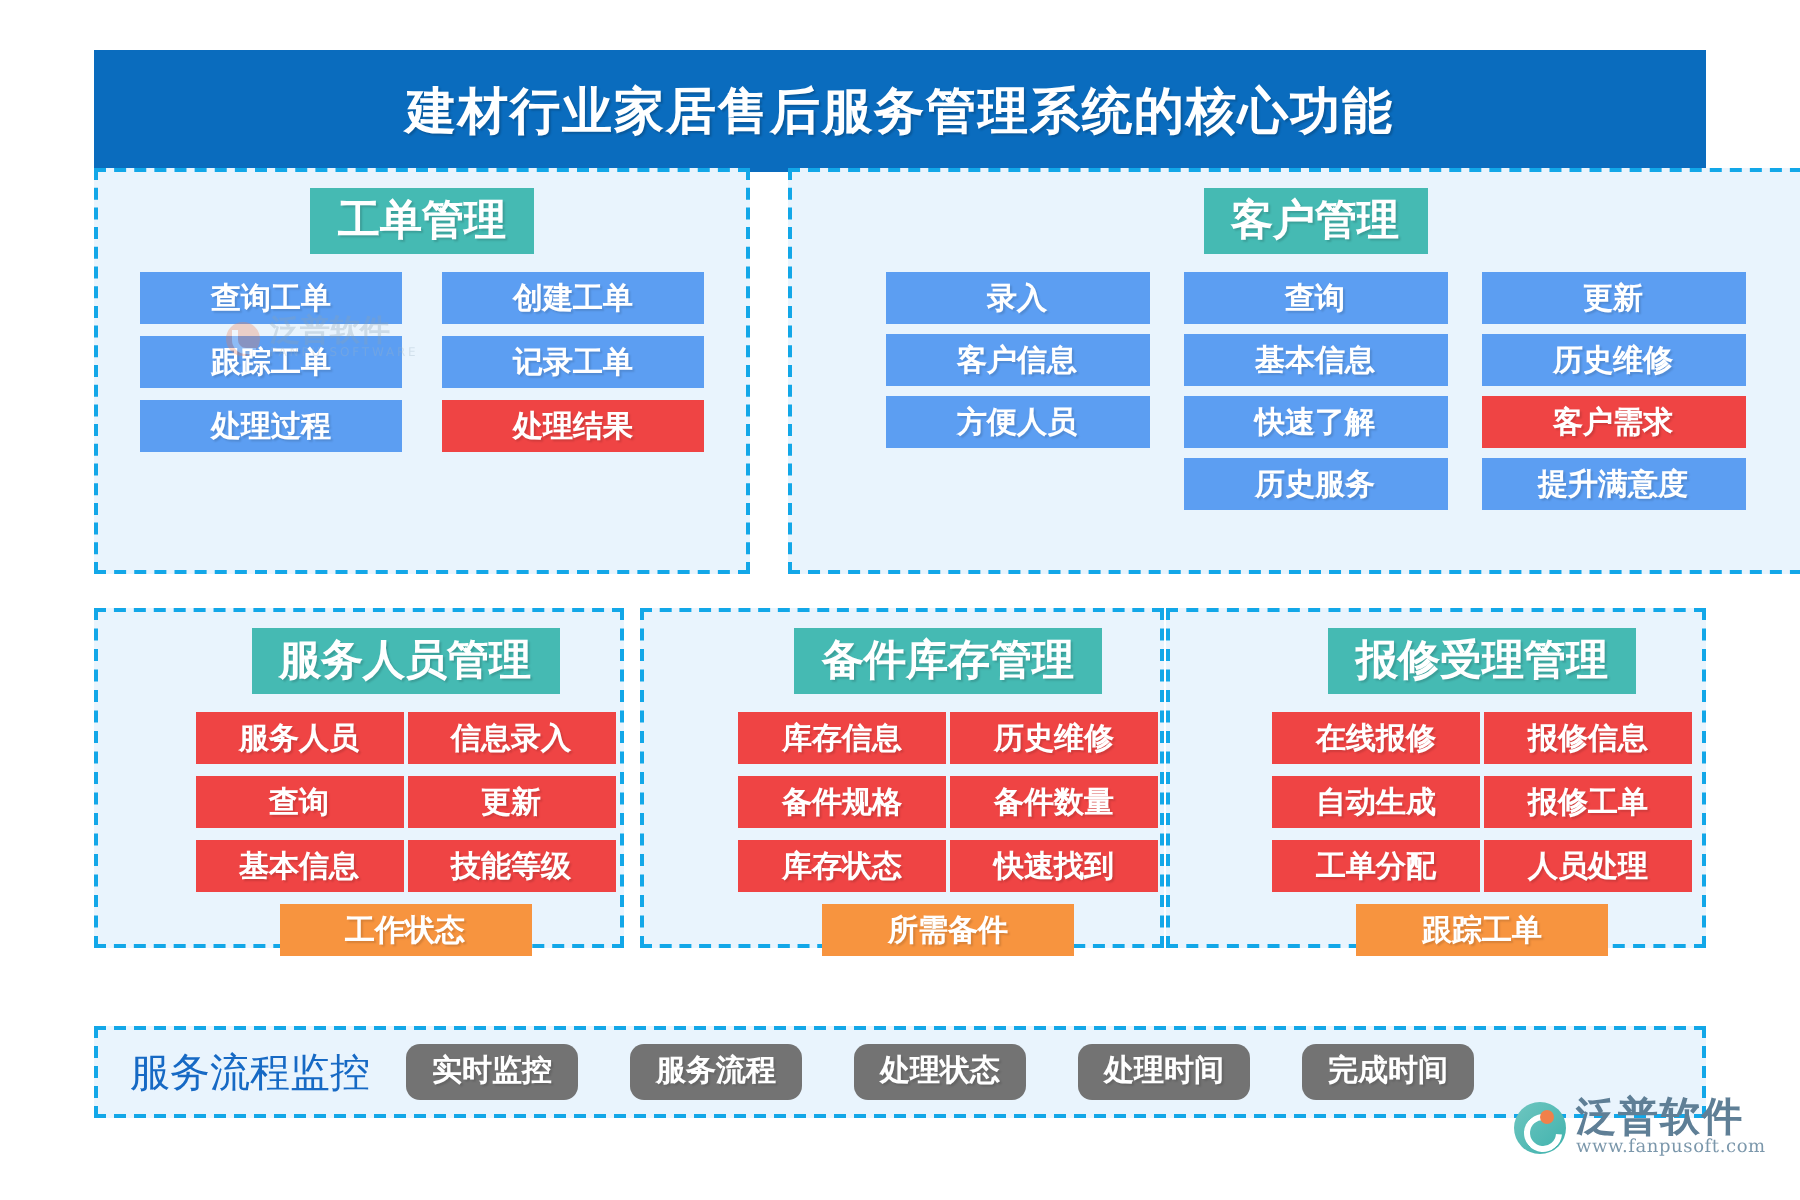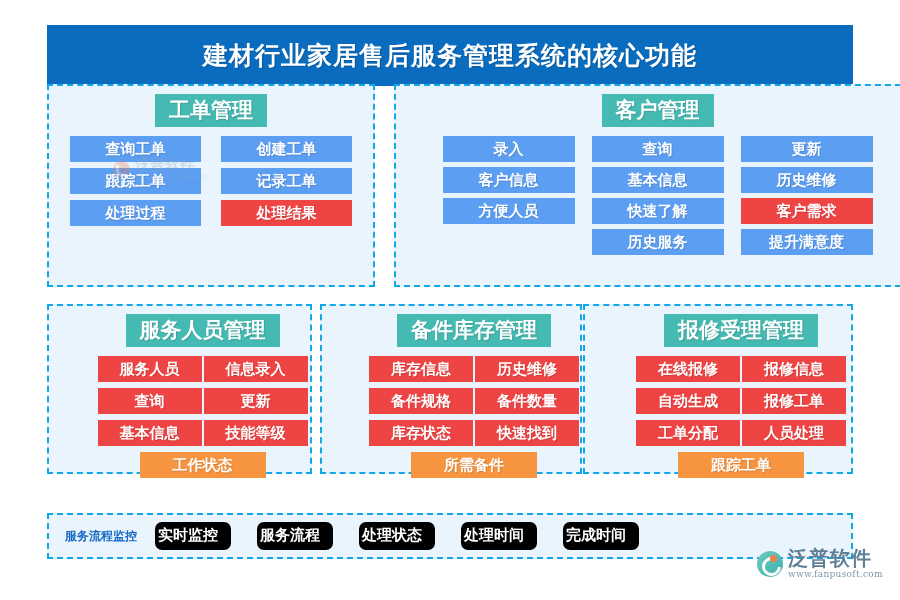--- a/index.html
+++ b/index.html
@@ -122,32 +122,32 @@
     top: 513px;
     width: 806px;
     height: 46px;
     display: flex;
     align-items: center;
     padding-left: 16px;
     box-sizing: border-box;
   }
   #panel-flow .flow-label {
     color: #1669c4;
-    font-size: 12px;
-    font-weight: bold;
+    font-size: 20px;
+    font-weight: normal;
     margin-right: 18px;
     white-space: nowrap;
   }
   #panel-flow .pill {
-    background: #000000;
+    background: #737373;
     color: #ffffff;
     font-size: 15px;
     font-weight: bold;
     border-radius: 7px;
-    padding: 4px 13px 5px 3px;
+    padding: 4px 13px 5px 13px;
     margin-right: 26px;
     white-space: nowrap;
     text-shadow: 1px 1px 1px rgba(0,0,0,0.13);
   }
 
   
   .watermark-center {
     position: absolute;
     left: 113px;
     top: 158px;

